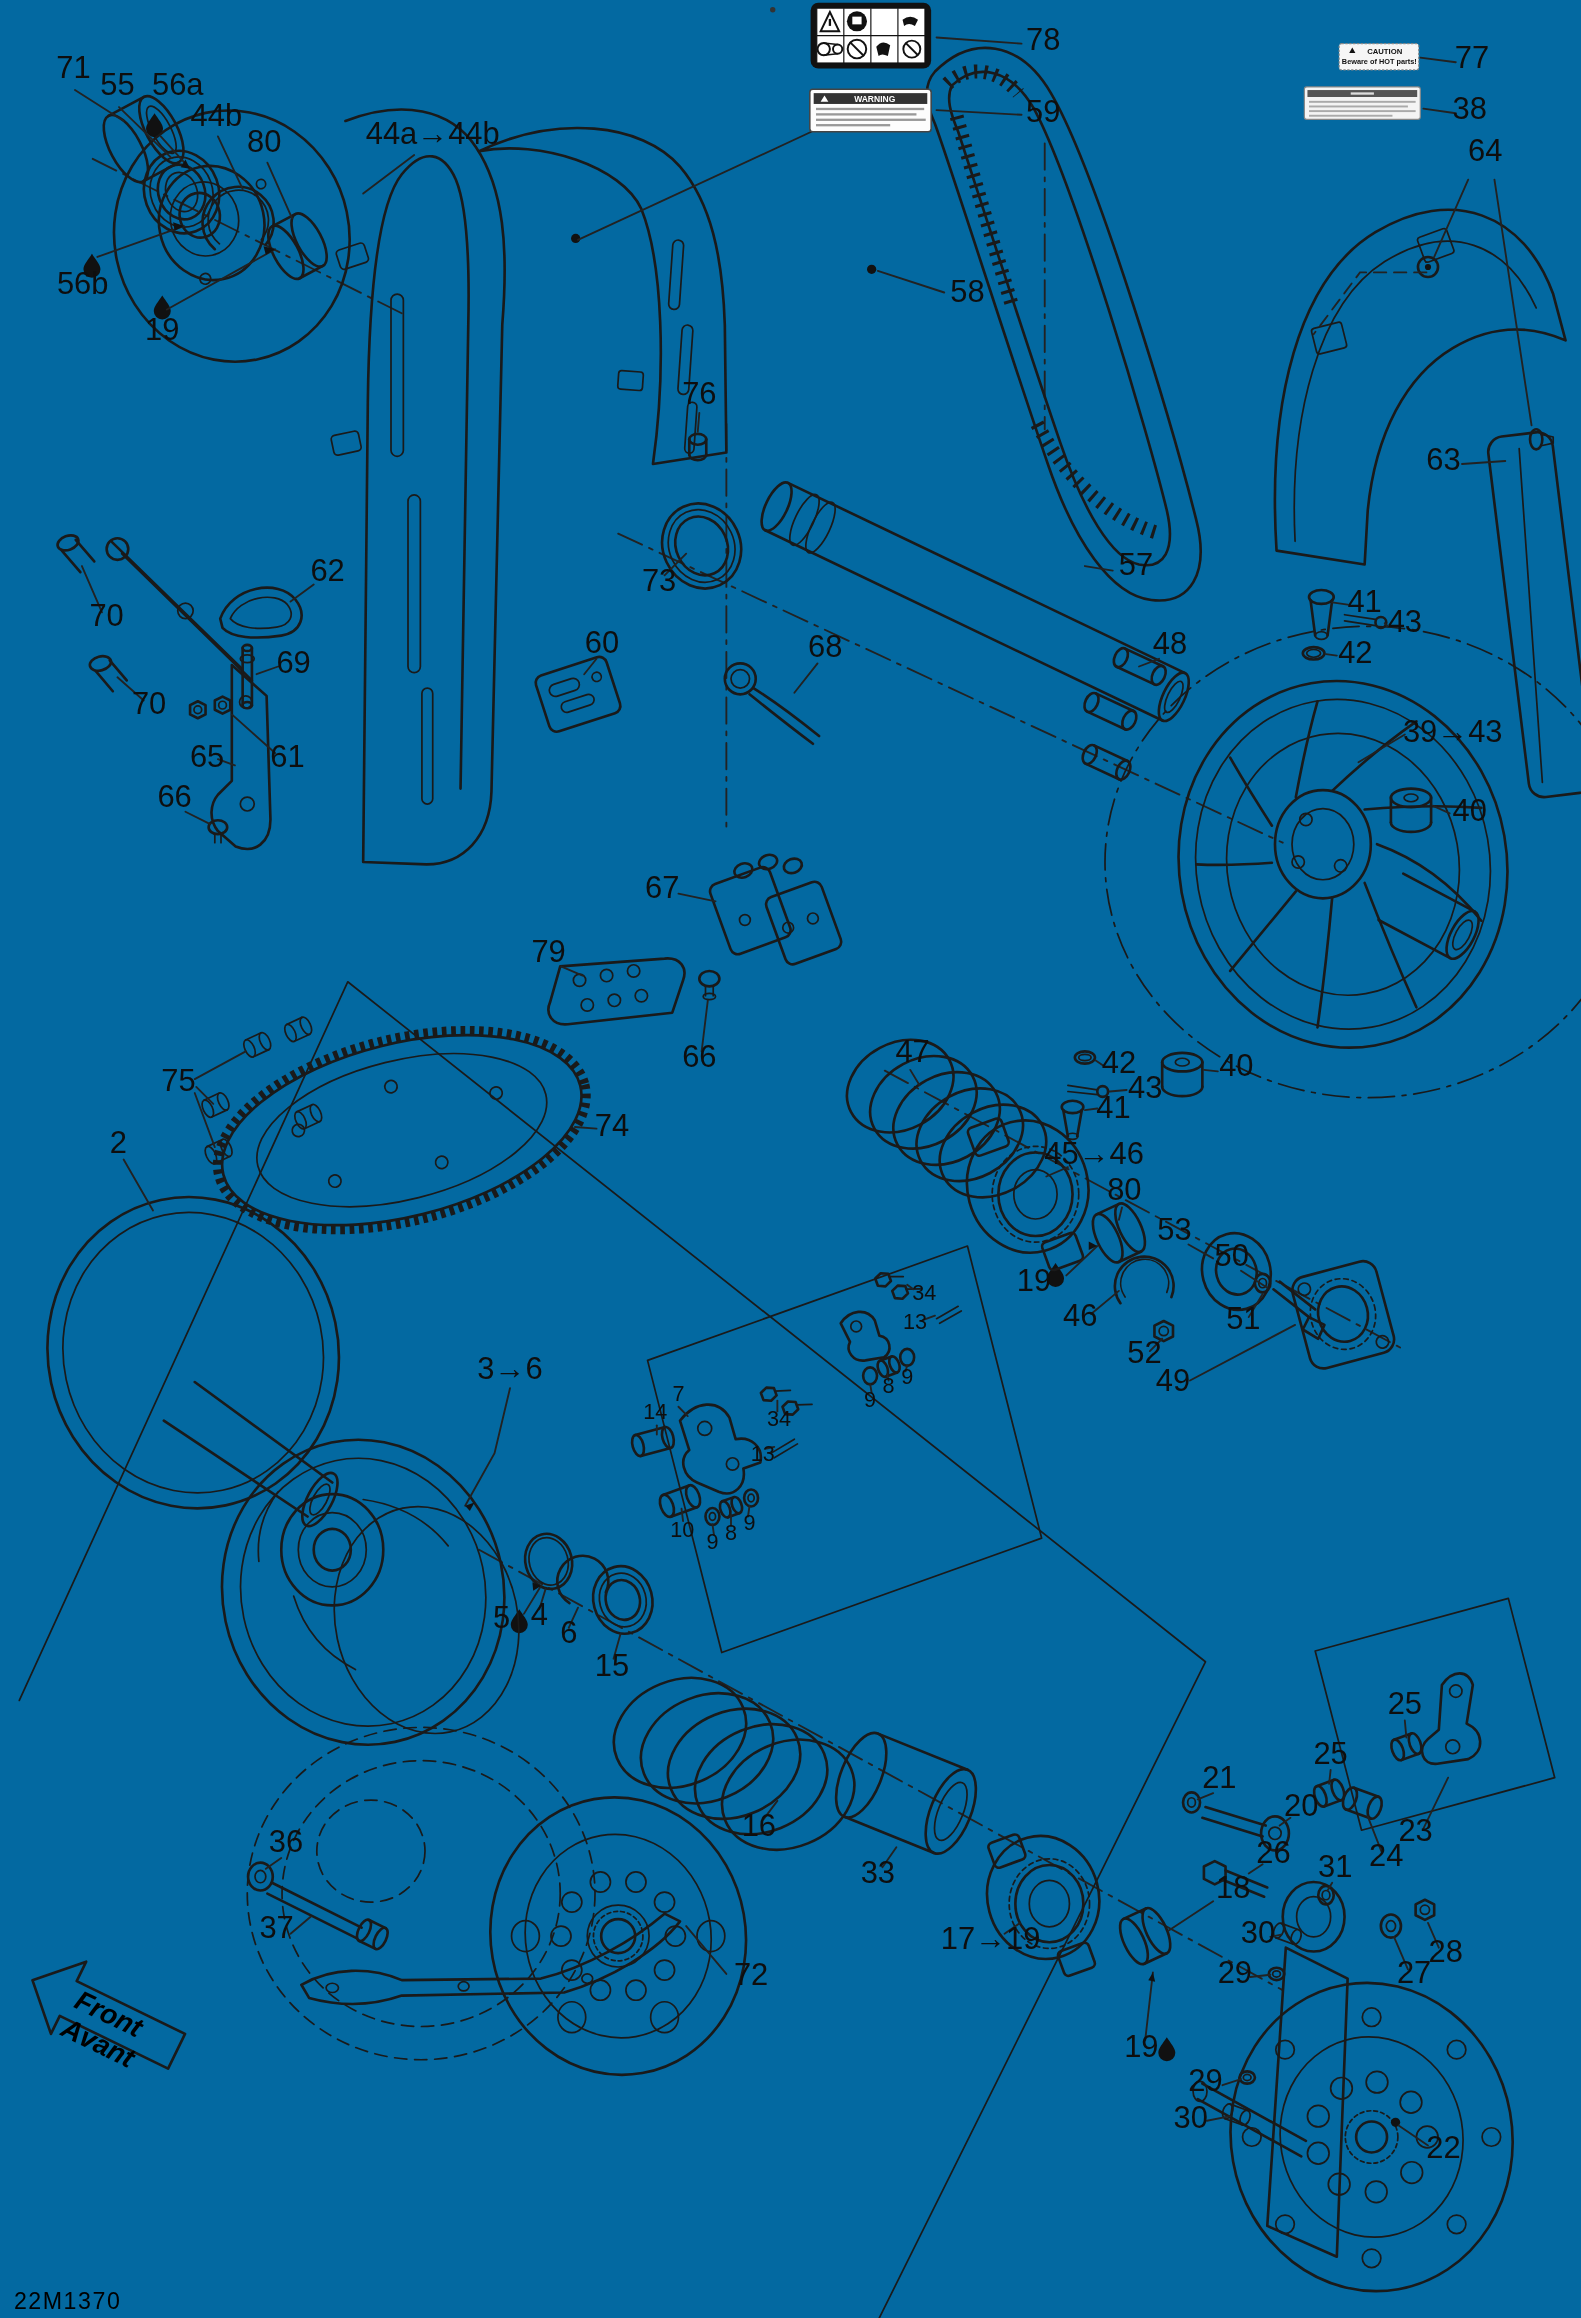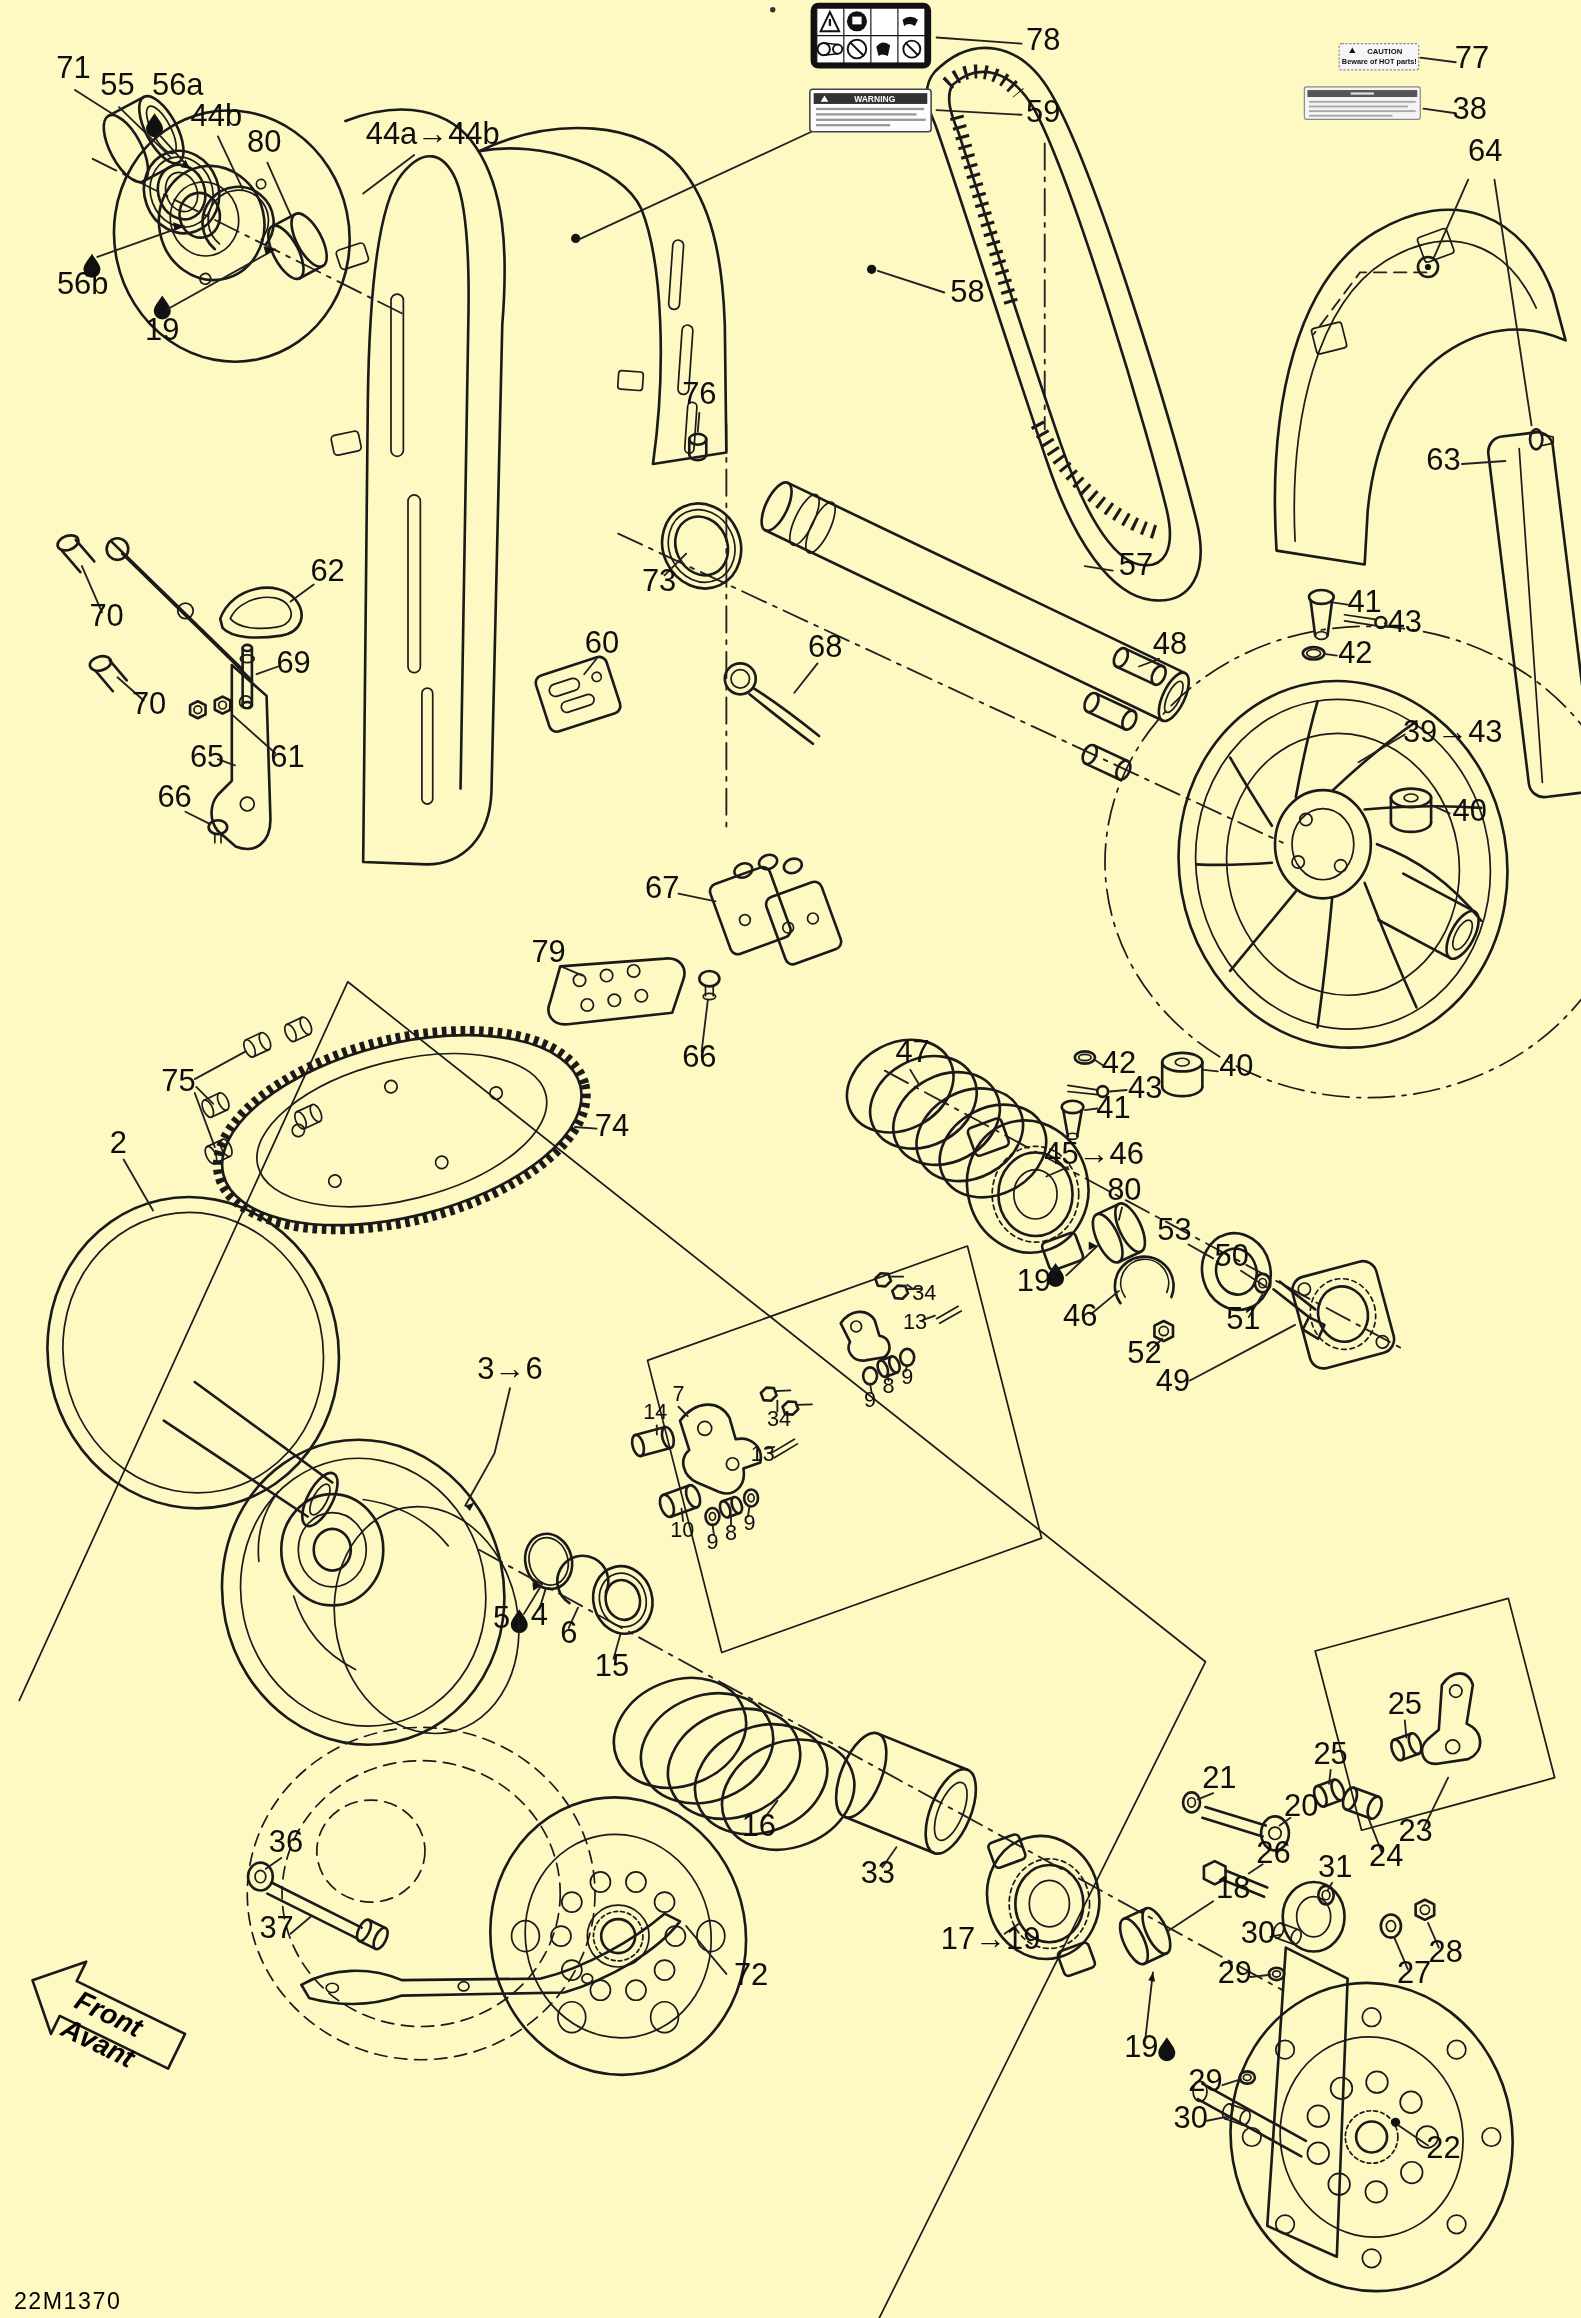--- a/index.html
+++ b/index.html
@@ -1,16 +1,16 @@
 <!DOCTYPE html>
 <html style="font-size:12.4px"><head>
 <meta charset="utf-8">
 <style>
   html,body{margin:0;padding:0;background:#fff}
-  .stage{position:relative;width:1581px;height:2319px;background:#fef9c3;
+  .stage{position:relative;width:1581px;height:2319px;background:#0369a1;
          font-family:"Liberation Sans",sans-serif;overflow:hidden}
   svg{position:absolute;left:0;top:0}
   
   .p{fill:none;stroke:#1a1a1a;stroke-width:3.4;stroke-linecap:round;stroke-linejoin:round}
   .p2{stroke-width:2.2}
   .fb{fill:#111;stroke:none}
   .ld{fill:none;stroke:#222;stroke-width:2.4;stroke-linecap:round}
   .dsh{stroke-dasharray:16 10}
   .ddt{stroke-dasharray:34 10 5 10}
   .teeth{fill:none;stroke:#1a1a1a;stroke-width:18;stroke-dasharray:4 9}

